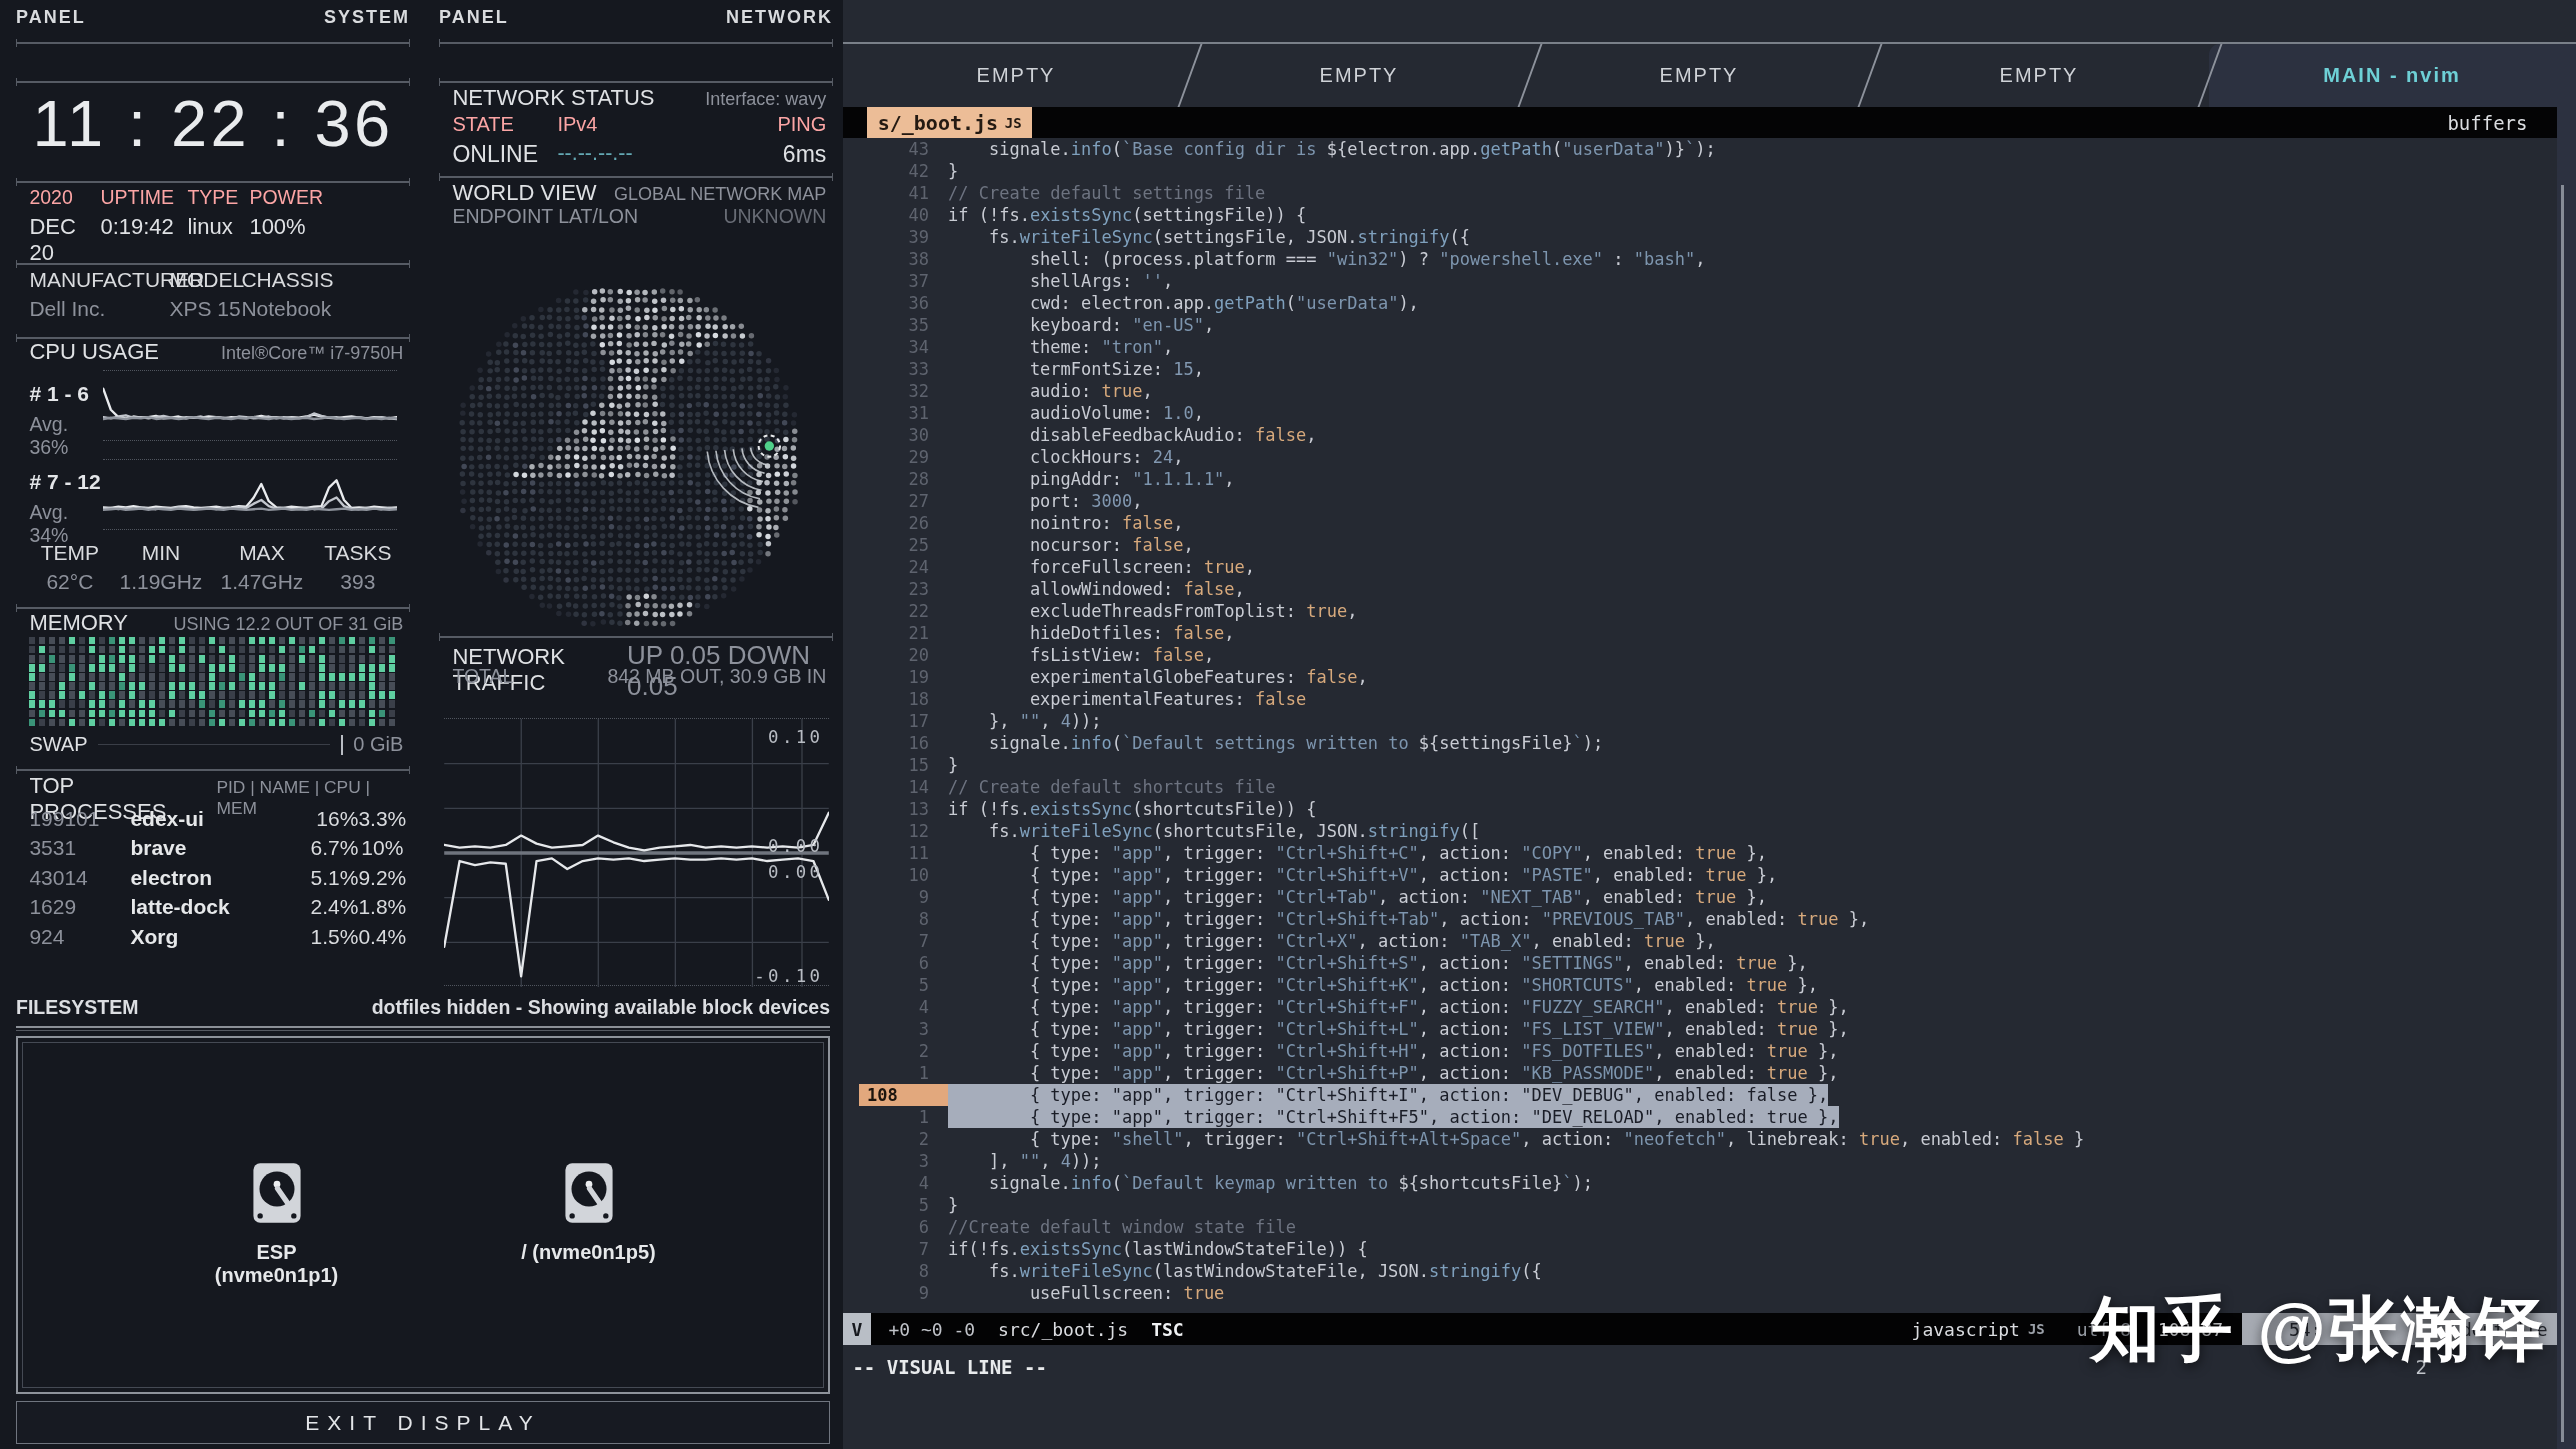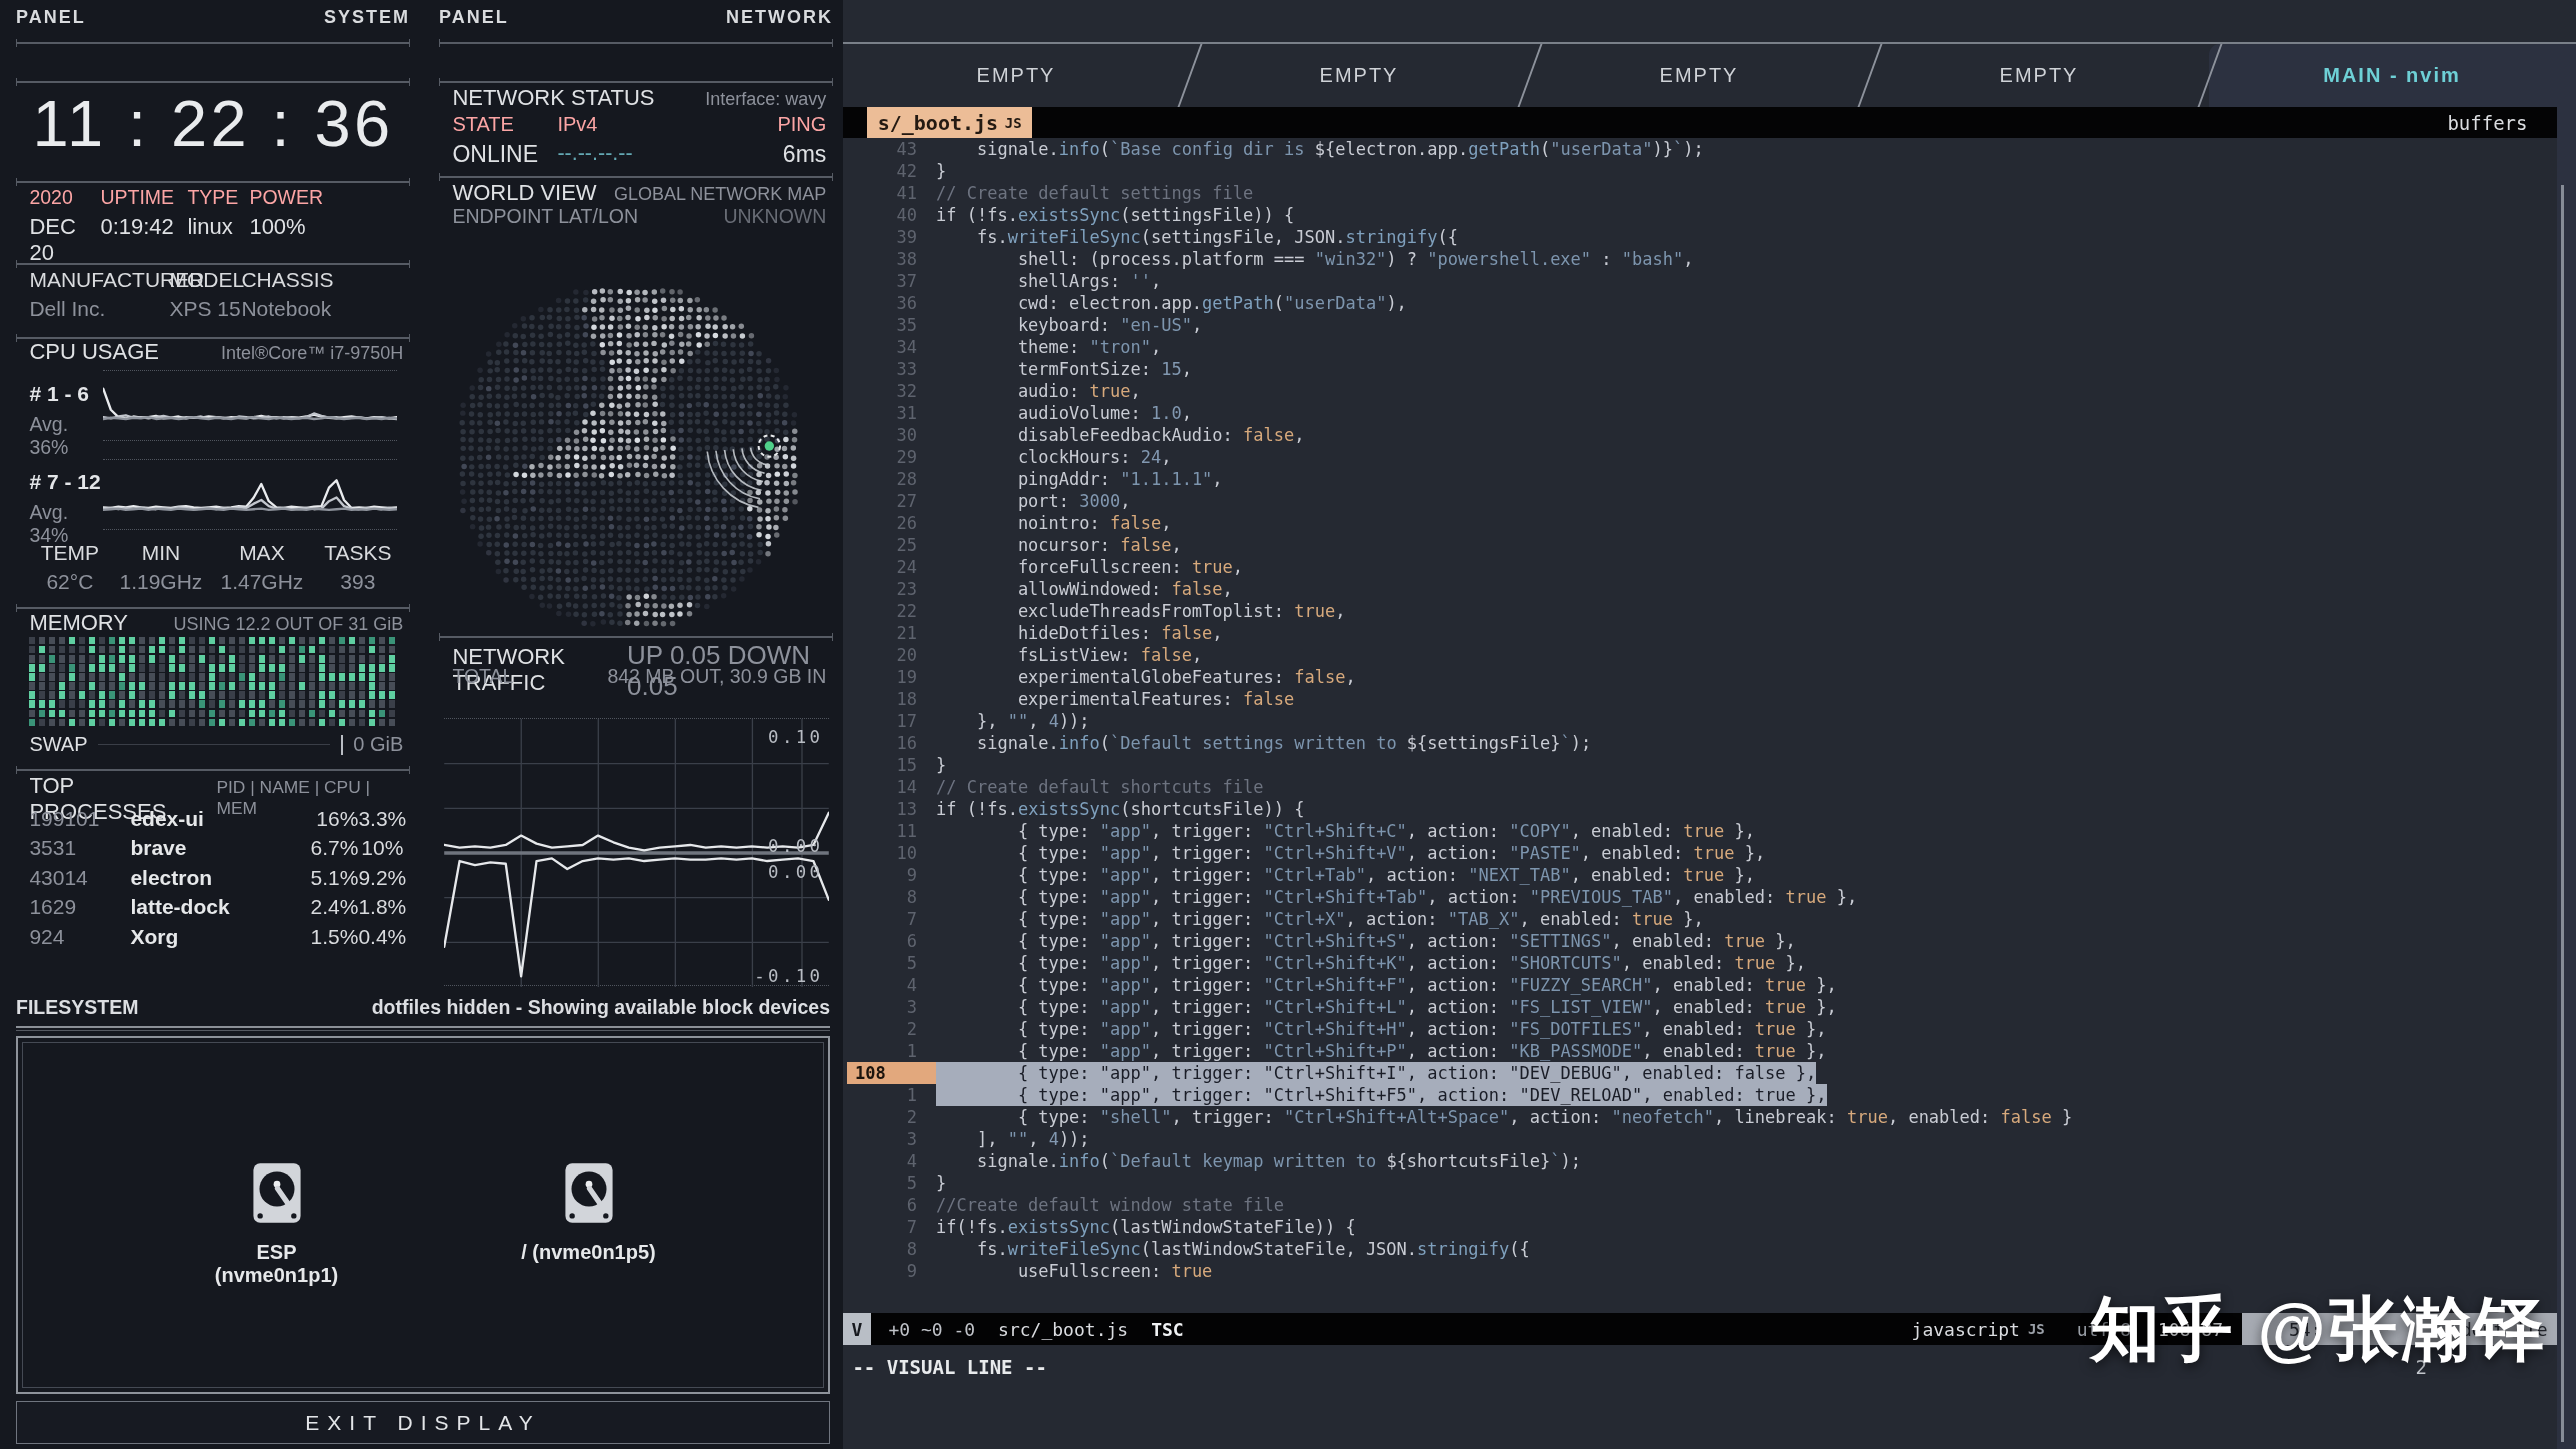--- a/index.html
+++ b/index.html
@@ -73,21 +73,21 @@
   .tab-sep { position:absolute; top:0; width:2px; height:63px; background:#8d929c; transform:skewX(-20deg); }
   #right-gutter { position:absolute; top:44px; bottom:0; left:1714px; width:19px; background:#2c3140; }
   #scrollbar { position:absolute; top:141px; bottom:6.7px; left:4px; width:2.7px; background:#868c97; }
   #winbar { position:absolute; top:107px; left:0; width:1714px; height:31px; background:#040405;
             display:flex; align-items:center; font-family:"DejaVu Sans Mono", monospace; }
   #file-chip { margin-left:24px; height:31px; padding:0 10.7px; background:#ecbd97; color:#241a12;
                font-weight:bold; font-size:20px; display:flex; align-items:center; gap:6.7px; cursor:pointer; }
   #file-chip .jsico { font-size:14px; font-weight:bold; }
   #buffers { margin-left:auto; margin-right:29.5px; font-size:19px; color:#dcdee1; }
 
-  #code { position:absolute; top:138px; left:4px; width:1714px; font-family:"DejaVu Sans Mono", monospace;
+  #code { position:absolute; top:138px; left:16px; width:1714px; font-family:"DejaVu Sans Mono", monospace;
           font-size:17px; line-height:22px; }
   .cl { display:flex; height:22px; white-space:pre; }
   .ln { width:89px; flex:0 0 89px; text-align:right; padding-right:19px; color:#5e636e; }
   .ln.cur { background:#e2a87d; color:#1c140d; font-weight:bold; text-align:left; padding-left:8px; }
   .ct { color:#c9ccd4; }
   .ct .s { color:#7d95ae; } .ct .m { color:#7fa0bd; } .ct .b { color:#d7a97c; }
   .ct .n { color:#8298b1; } .ct .cm { color:#6d7380; }
   .cl.sel .ct { background:#a6adbb; }
   .cl.sel .ct, .cl.sel .ct span { color:#1a1d27 !important; }
 
@@ -2032,20 +2032,21 @@
         <div class="cl"><span class="ln">22</span><span class="ct">        excludeThreadsFromToplist: <span class="b">true</span>,</span></div>
         <div class="cl"><span class="ln">21</span><span class="ct">        hideDotfiles: <span class="b">false</span>,</span></div>
         <div class="cl"><span class="ln">20</span><span class="ct">        fsListView: <span class="b">false</span>,</span></div>
         <div class="cl"><span class="ln">19</span><span class="ct">        experimentalGlobeFeatures: <span class="b">false</span>,</span></div>
         <div class="cl"><span class="ln">18</span><span class="ct">        experimentalFeatures: <span class="b">false</span></span></div>
         <div class="cl"><span class="ln">17</span><span class="ct">    }, <span class="s">""</span>, <span class="n">4</span>));</span></div>
         <div class="cl"><span class="ln">16</span><span class="ct">    signale.<span class="m">info</span>(<span class="s">`</span><span class="s">Default settings written to </span>${settingsFile}<span class="s"></span><span class="s">`</span>);</span></div>
         <div class="cl"><span class="ln">15</span><span class="ct">}</span></div>
         <div class="cl"><span class="ln">14</span><span class="ct"><span class="cm">// Create default shortcuts file</span></span></div>
         <div class="cl"><span class="ln">13</span><span class="ct">if (!fs.<span class="m">existsSync</span>(shortcutsFile)) {</span></div>
+        <div class="cl"><span class="ln">12</span><span class="ct">    fs.<span class="m">writeFileSync</span>(shortcutsFile, JSON.<span class="m">stringify</span>([</span></div>
         <div class="cl"><span class="ln">11</span><span class="ct">        { type: <span class="s">"app"</span>, trigger: <span class="s">"Ctrl+Shift+C"</span>, action: <span class="s">"COPY"</span>, enabled: <span class="b">true</span> },</span></div>
         <div class="cl"><span class="ln">10</span><span class="ct">        { type: <span class="s">"app"</span>, trigger: <span class="s">"Ctrl+Shift+V"</span>, action: <span class="s">"PASTE"</span>, enabled: <span class="b">true</span> },</span></div>
         <div class="cl"><span class="ln">9</span><span class="ct">        { type: <span class="s">"app"</span>, trigger: <span class="s">"Ctrl+Tab"</span>, action: <span class="s">"NEXT_TAB"</span>, enabled: <span class="b">true</span> },</span></div>
         <div class="cl"><span class="ln">8</span><span class="ct">        { type: <span class="s">"app"</span>, trigger: <span class="s">"Ctrl+Shift+Tab"</span>, action: <span class="s">"PREVIOUS_TAB"</span>, enabled: <span class="b">true</span> },</span></div>
         <div class="cl"><span class="ln">7</span><span class="ct">        { type: <span class="s">"app"</span>, trigger: <span class="s">"Ctrl+X"</span>, action: <span class="s">"TAB_X"</span>, enabled: <span class="b">true</span> },</span></div>
         <div class="cl"><span class="ln">6</span><span class="ct">        { type: <span class="s">"app"</span>, trigger: <span class="s">"Ctrl+Shift+S"</span>, action: <span class="s">"SETTINGS"</span>, enabled: <span class="b">true</span> },</span></div>
         <div class="cl"><span class="ln">5</span><span class="ct">        { type: <span class="s">"app"</span>, trigger: <span class="s">"Ctrl+Shift+K"</span>, action: <span class="s">"SHORTCUTS"</span>, enabled: <span class="b">true</span> },</span></div>
         <div class="cl"><span class="ln">4</span><span class="ct">        { type: <span class="s">"app"</span>, trigger: <span class="s">"Ctrl+Shift+F"</span>, action: <span class="s">"FUZZY_SEARCH"</span>, enabled: <span class="b">true</span> },</span></div>
         <div class="cl"><span class="ln">3</span><span class="ct">        { type: <span class="s">"app"</span>, trigger: <span class="s">"Ctrl+Shift+L"</span>, action: <span class="s">"FS_LIST_VIEW"</span>, enabled: <span class="b">true</span> },</span></div>
         <div class="cl"><span class="ln">2</span><span class="ct">        { type: <span class="s">"app"</span>, trigger: <span class="s">"Ctrl+Shift+H"</span>, action: <span class="s">"FS_DOTFILES"</span>, enabled: <span class="b">true</span> },</span></div>

